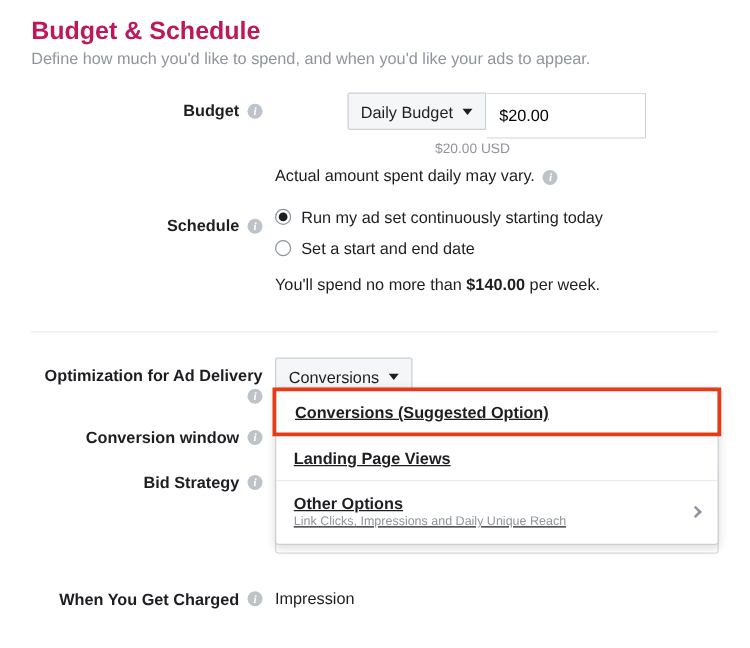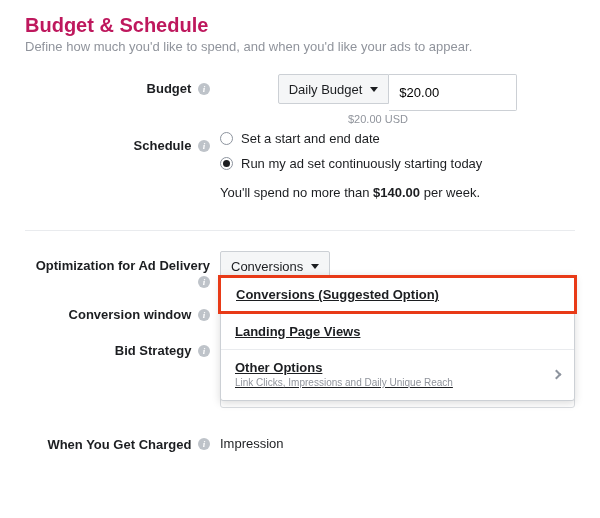--- a/index.html
+++ b/index.html
@@ -206,36 +206,40 @@
   </div>
   <div class="field-col">
     <div class="budget-row">
       <div class="select-btn">
         <span>Daily Budget</span>
         <span class="caret"></span>
       </div>
       <input class="amount-input" value="$20.00" style="">
     </div>
     <div class="amount-usd">$20.00 USD</div>
+    <div class="note">
+      <span>Actual amount spent daily may vary.</span>
+      <span class="info-icon">i</span>
+    </div>
   </div>
 </div>
 
 <div class="row">
   <div class="label-col">
     <span class="label-text">Schedule</span>
     <span class="info-icon">i</span>
   </div>
   <div class="field-col">
+    <div class="radio-opt">
+      <span class="radio selected"></span>
+      <span>Run my ad set continuously starting today</span>
+    </div>
     <div class="radio-opt">
       <span class="radio"></span>
       <span>Set a start and end date</span>
-    </div>
-    <div class="radio-opt">
-      <span class="radio selected"></span>
-      <span>Run my ad set continuously starting today</span>
     </div>
     <div class="note" style="margin-top:14px;">
       <span>You'll spend no more than </span><span class="bold">$140.00</span><span> per week.</span>
     </div>
   </div>
 </div>
 
 <hr class="sep">
 
 <div class="row">

